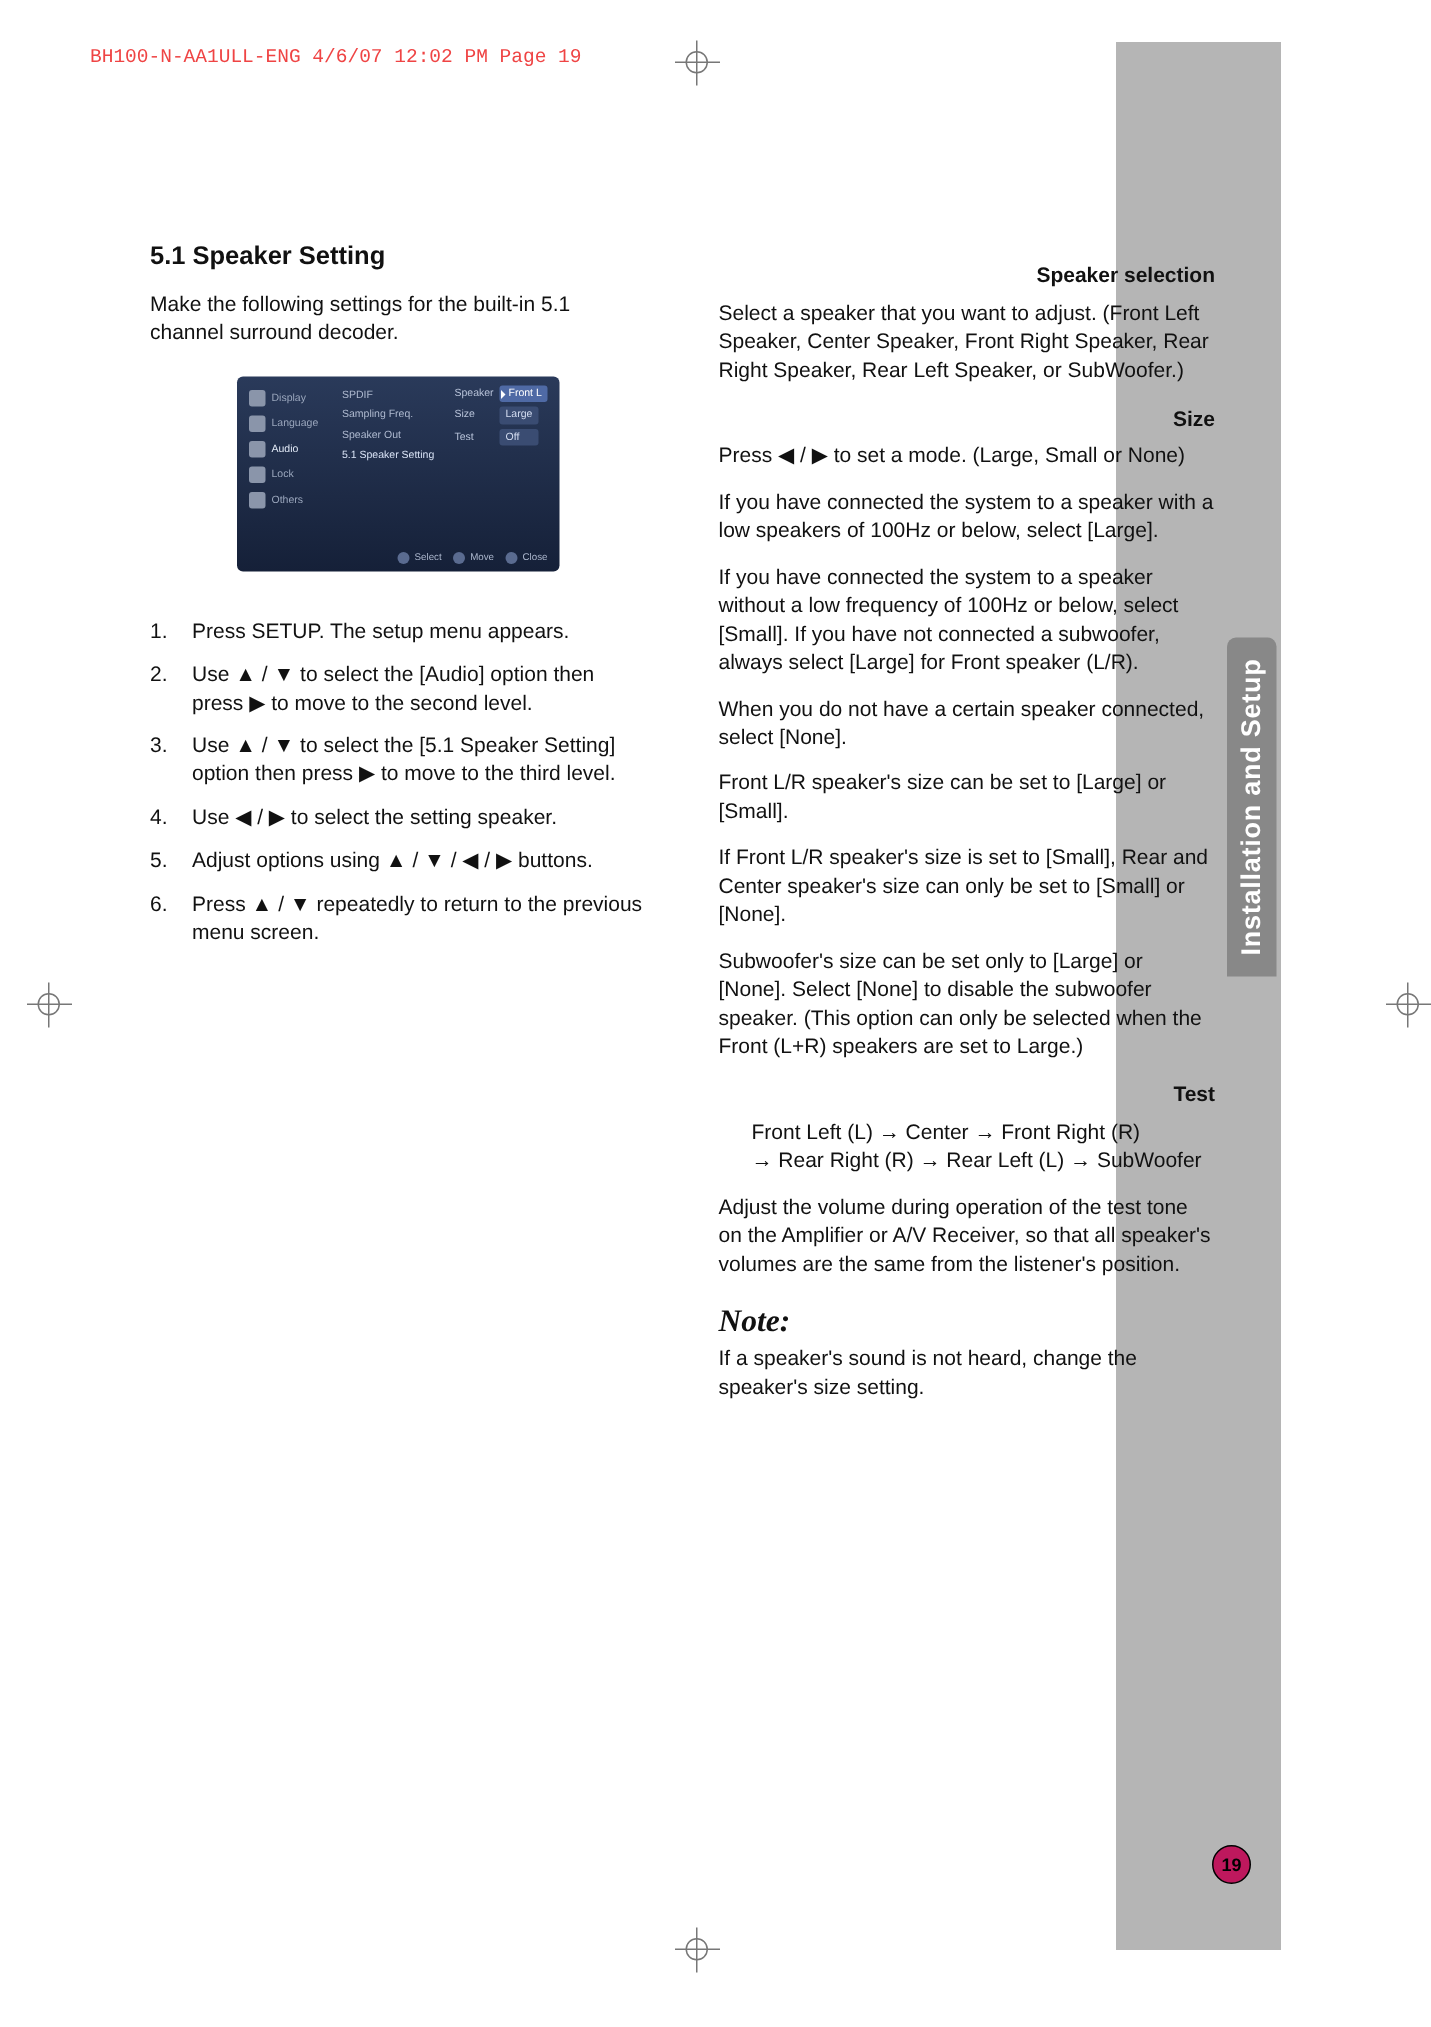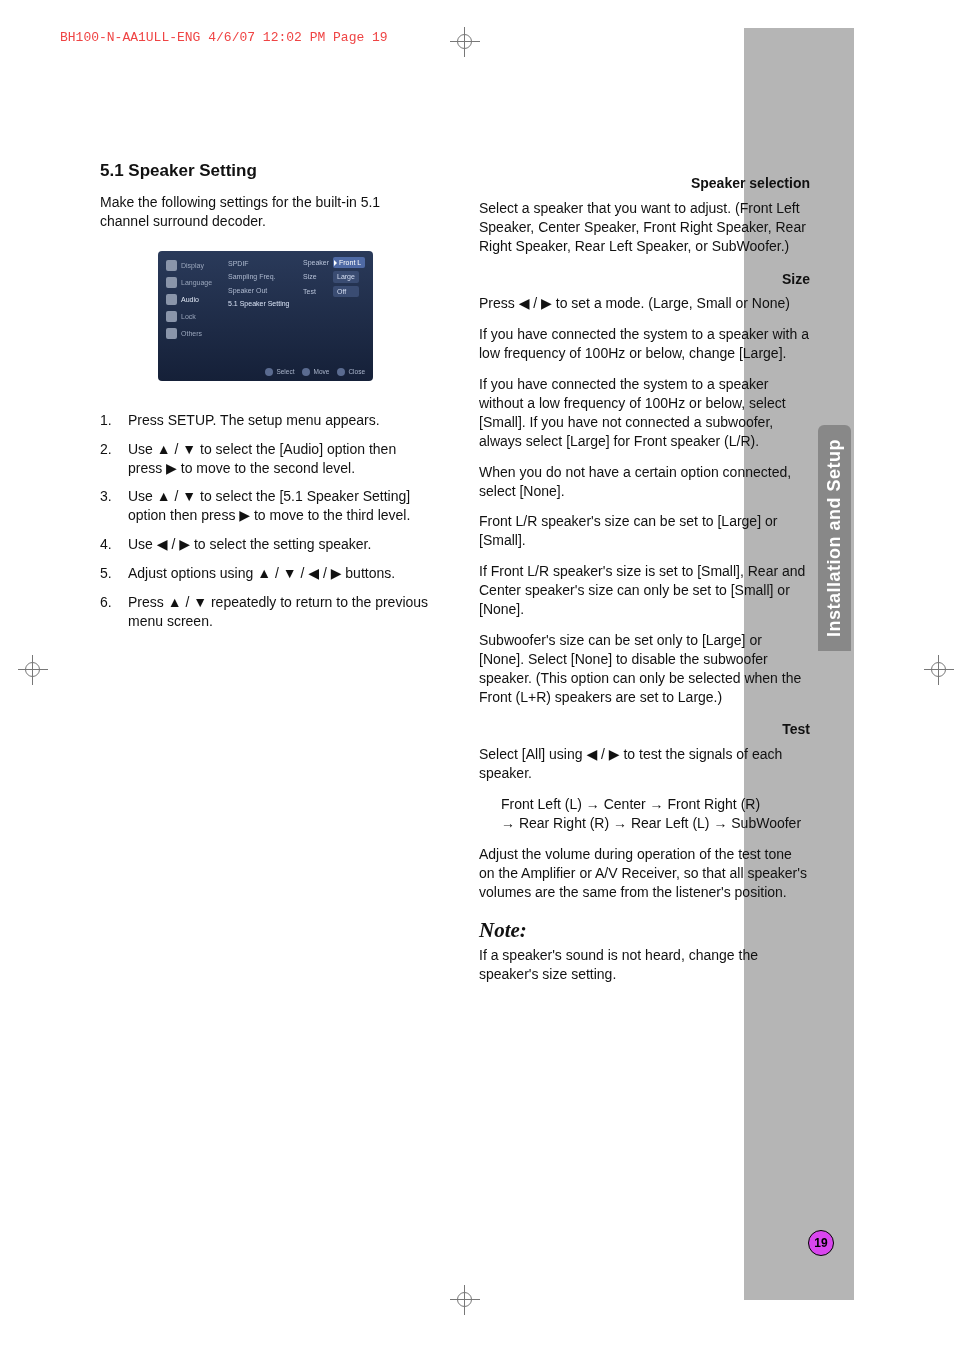--- a/index.html
+++ b/index.html
@@ -99,21 +99,21 @@
     right: 120px;
     width: 26px;
     height: 26px;
     border: 1.5px solid #000;
     border-radius: 50%;
     display: flex;
     align-items: center;
     justify-content: center;
     font-size: 12px;
     font-weight: bold;
-    background: #d946ef;
+    background: #be185d;
   }
   .content {
     position: absolute;
     top: 160px;
     left: 100px;
     width: 710px;
     display: flex;
     gap: 48px;
     font-size: 14px;
     line-height: 1.35;
@@ -346,29 +346,28 @@
       <li>Press ▲ / ▼ repeatedly to return to the previous menu screen.</li>
     </ol>
   </div>
 
   <div class="col">
     <div class="subhead">Speaker selection</div>
     <p>Select a speaker that you want to adjust. (Front Left Speaker, Center Speaker, Front Right Speaker, Rear Right Speaker, Rear Left Speaker, or SubWoofer.)</p>
 
     <div class="subhead">Size</div>
     <p>Press ◀ / ▶ to set a mode. (Large, Small or None)</p>
-    <p>If you have connected the system to a speaker with a low frequency of 100Hz or below, change [Large].</p>
+    <p>If you have connected the system to a speaker with a low speakers of 100Hz or below, select [Large].</p>
     <p>If you have connected the system to a speaker without a low frequency of 100Hz or below, select [Small]. If you have not connected a subwoofer, always select [Large] for Front speaker (L/R).</p>
-    <p>When you do not have a certain option connected, select [None].</p>
+    <p>When you do not have a certain speaker connected, select [None].</p>
     <p>Front L/R speaker's size can be set to [Large] or [Small].</p>
     <p>If Front L/R speaker's size is set to [Small], Rear and Center speaker's size can only be set to [Small] or [None].</p>
     <p>Subwoofer's size can be set only to [Large] or [None]. Select [None] to disable the subwoofer speaker. (This option can only be selected when the Front (L+R) speakers are set to Large.)</p>
 
     <div class="subhead">Test</div>
-    <p>Select [All] using ◀ / ▶ to test the signals of each speaker.</p>
     <div class="indent">
       <div>Front Left (L) → Center → Front Right (R)</div>
       <div>→ Rear Right (R) → Rear Left (L) → SubWoofer</div>
     </div>
     <p style="margin-top:12px">Adjust the volume during operation of the test tone on the Amplifier or A/V Receiver, so that all speaker's volumes are the same from the listener's position.</p>
 
     <div class="note-heading">Note:</div>
     <p>If a speaker's sound is not heard, change the speaker's size setting.</p>
   </div>
 

